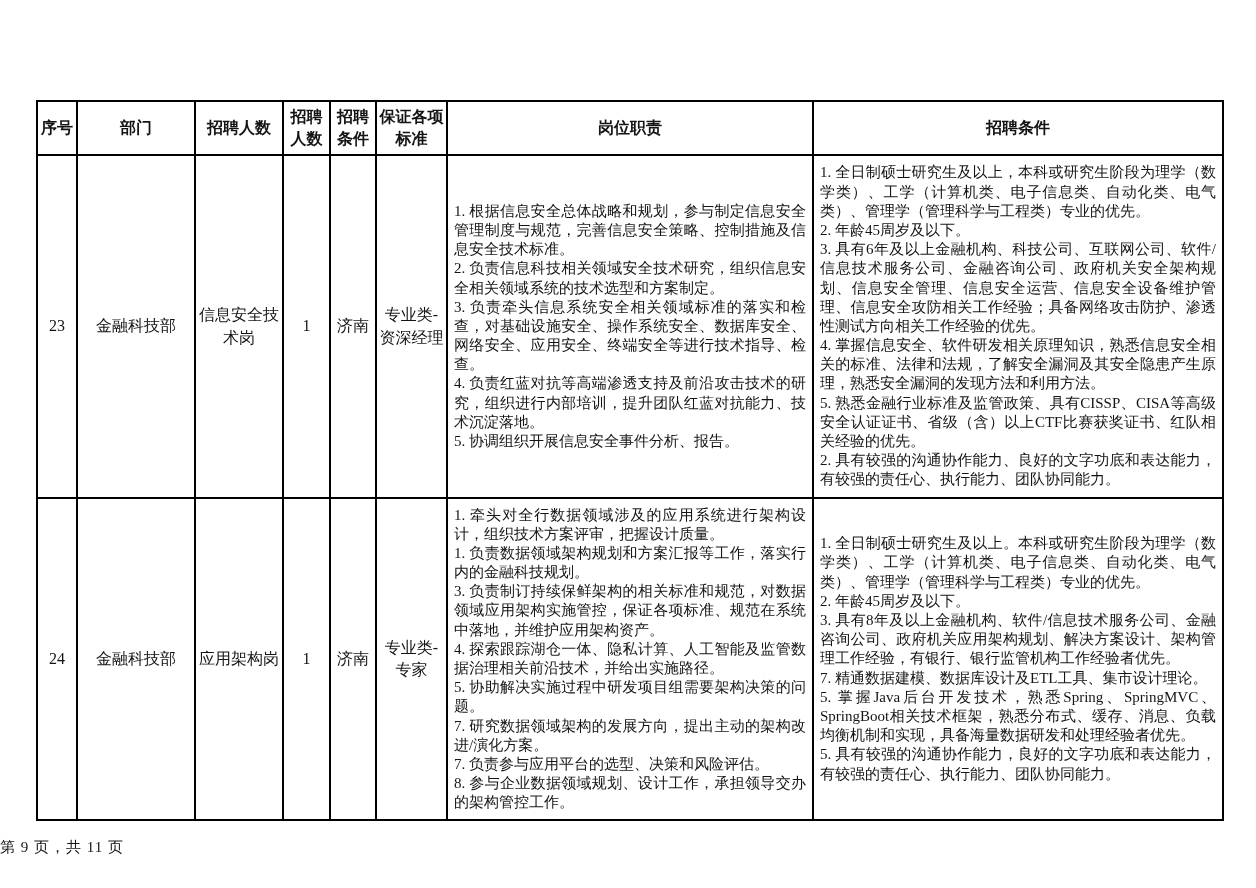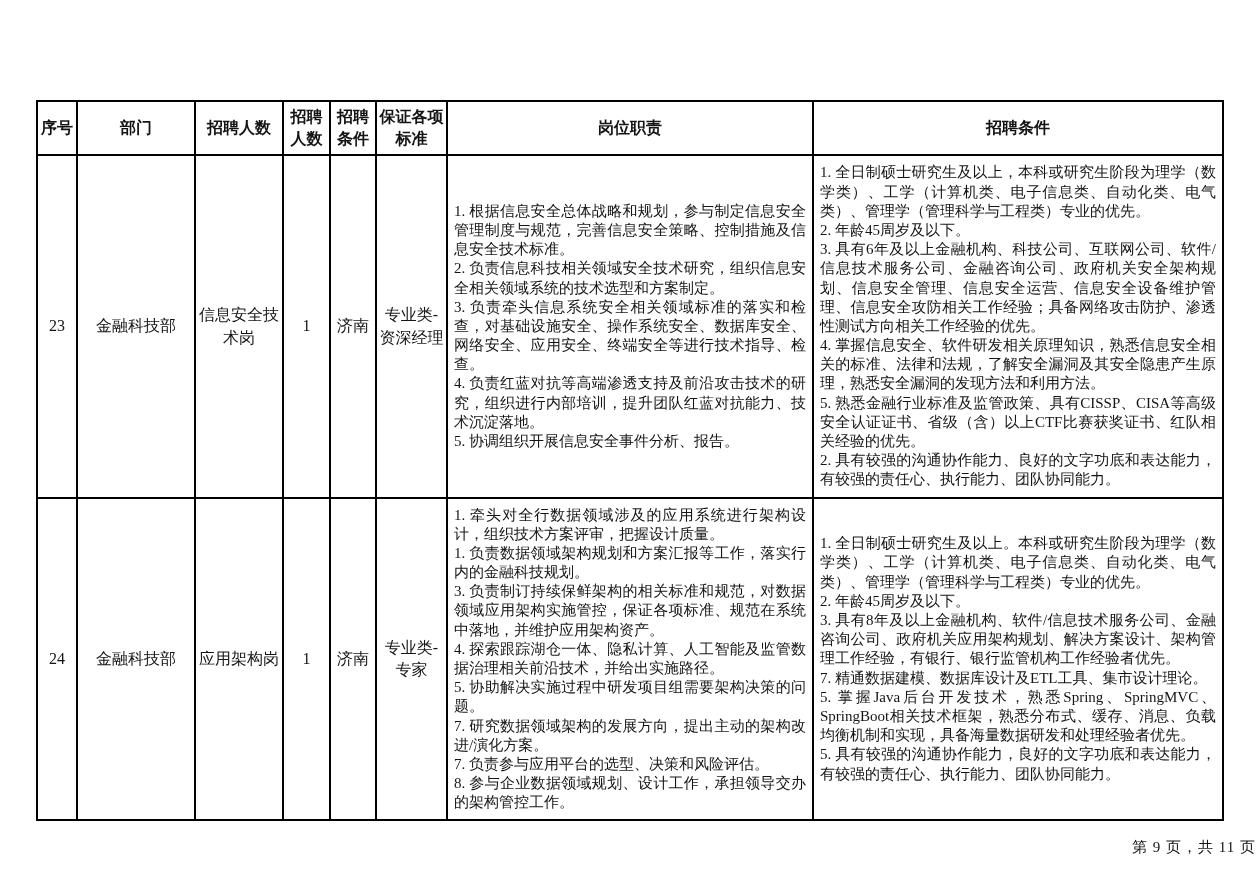--- a/index.html
+++ b/index.html
@@ -54,21 +54,21 @@
   td.c-text .para {
     margin: 0;
   }
   tr.row-23 { height: 343px; }
   tr.row-24 { height: 322px; }
   .footer {
     position: absolute;
     left: 0;
     top: 838px;
     width: 1256px;
-    text-align: right;
+    text-align: left;
     font-size: 15px;
     color: #141414;
     letter-spacing: 1px;
   }
 </style>
 </head>
 <body>
 
 <div class="page">
 

